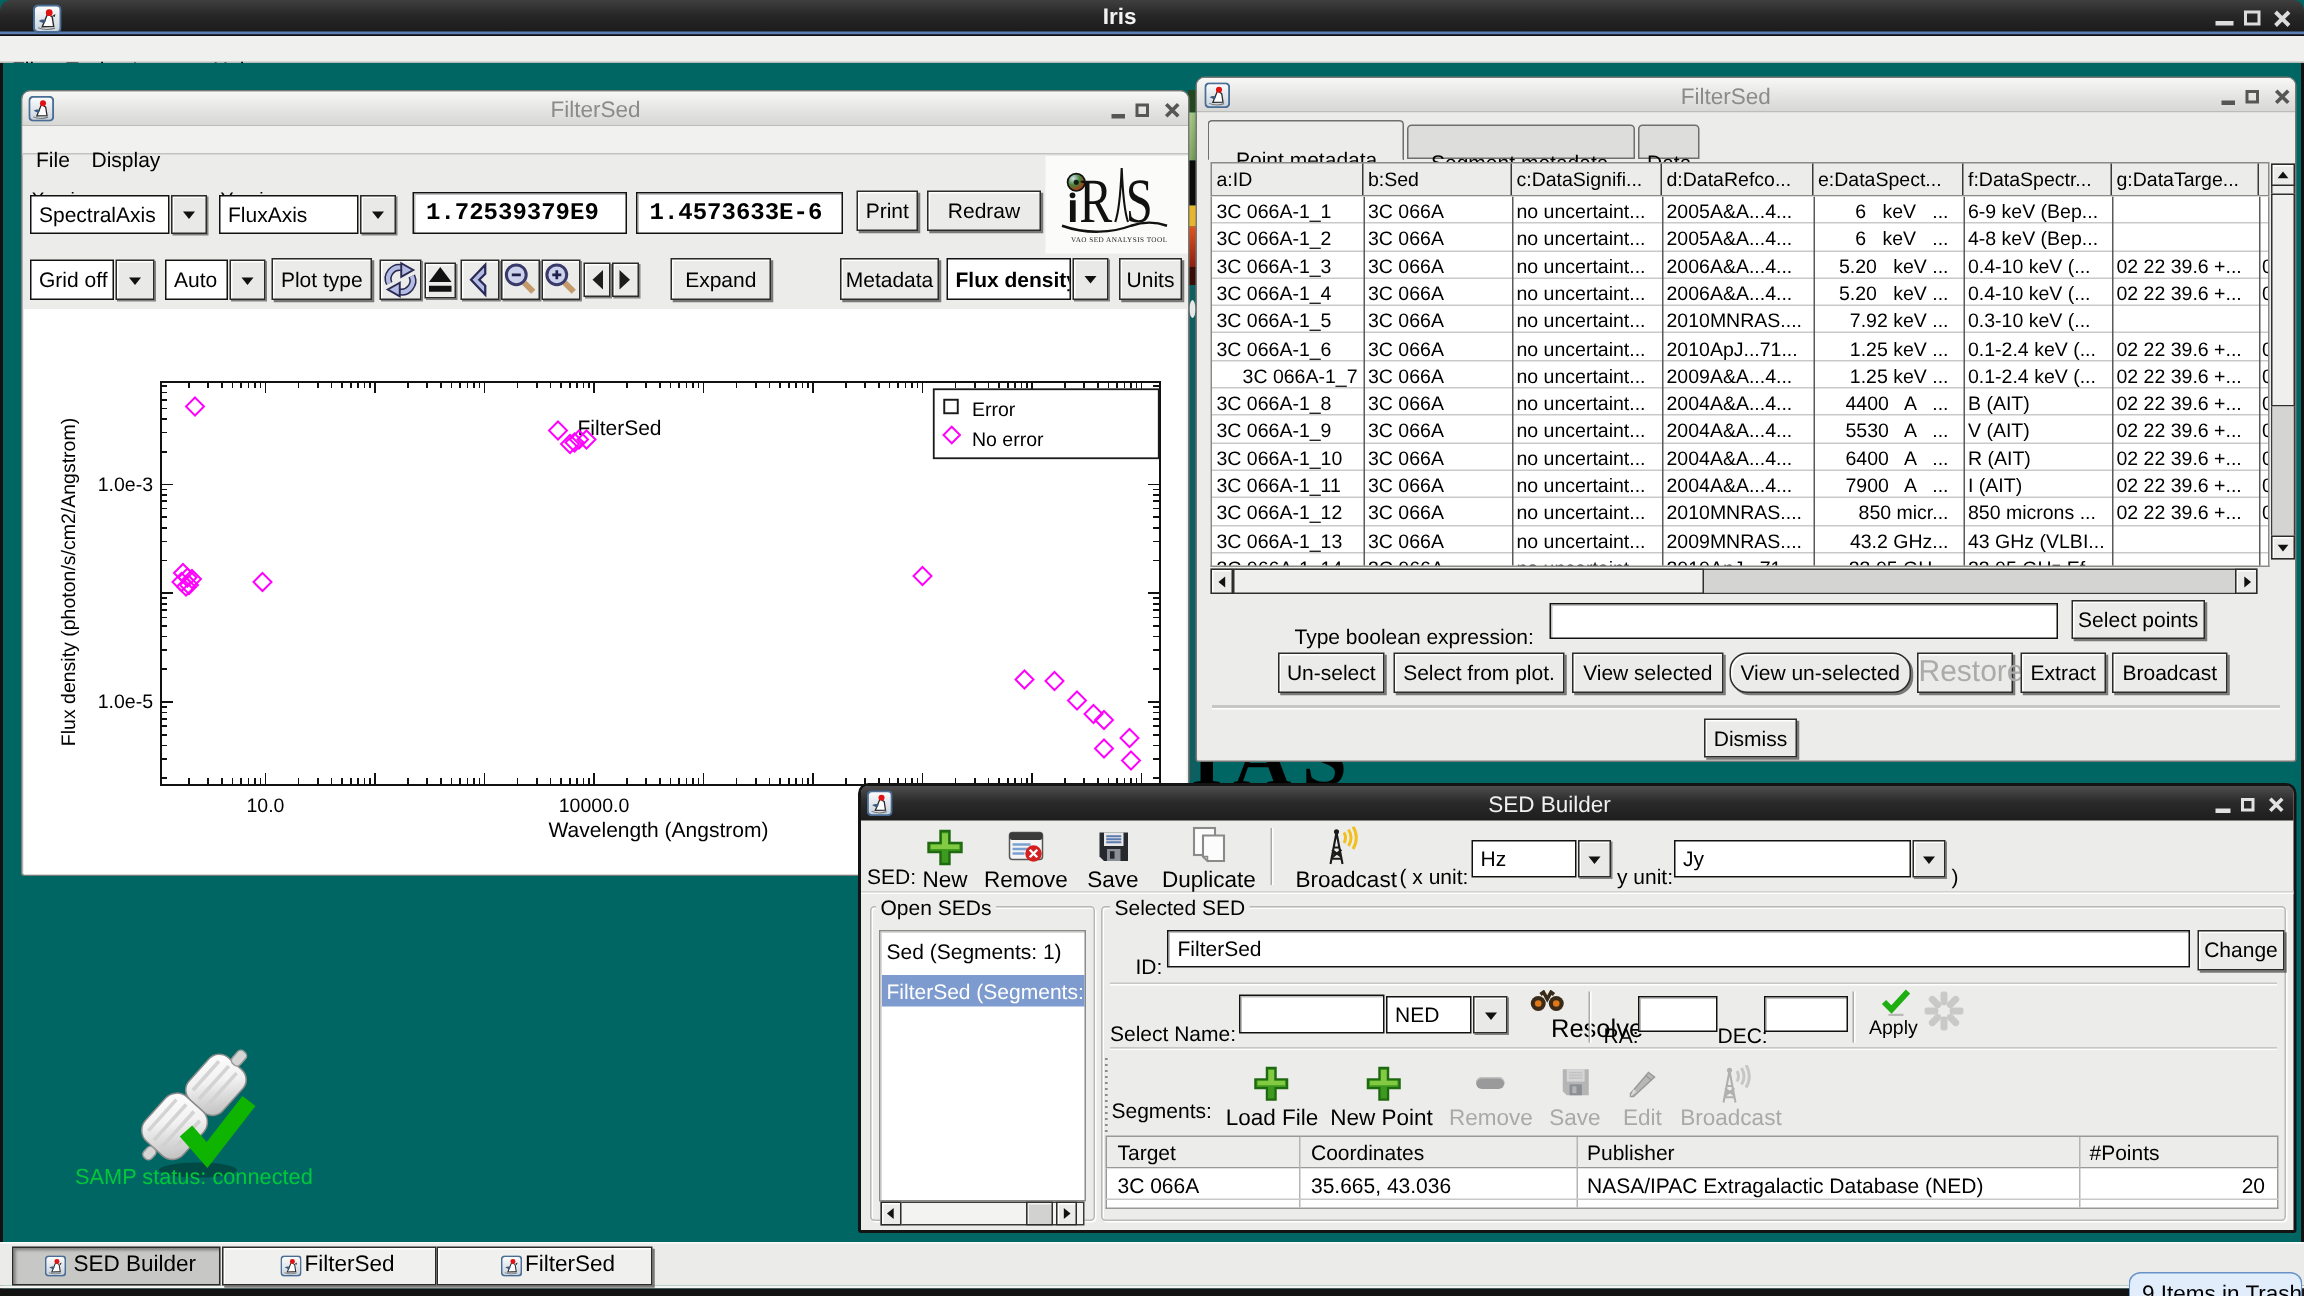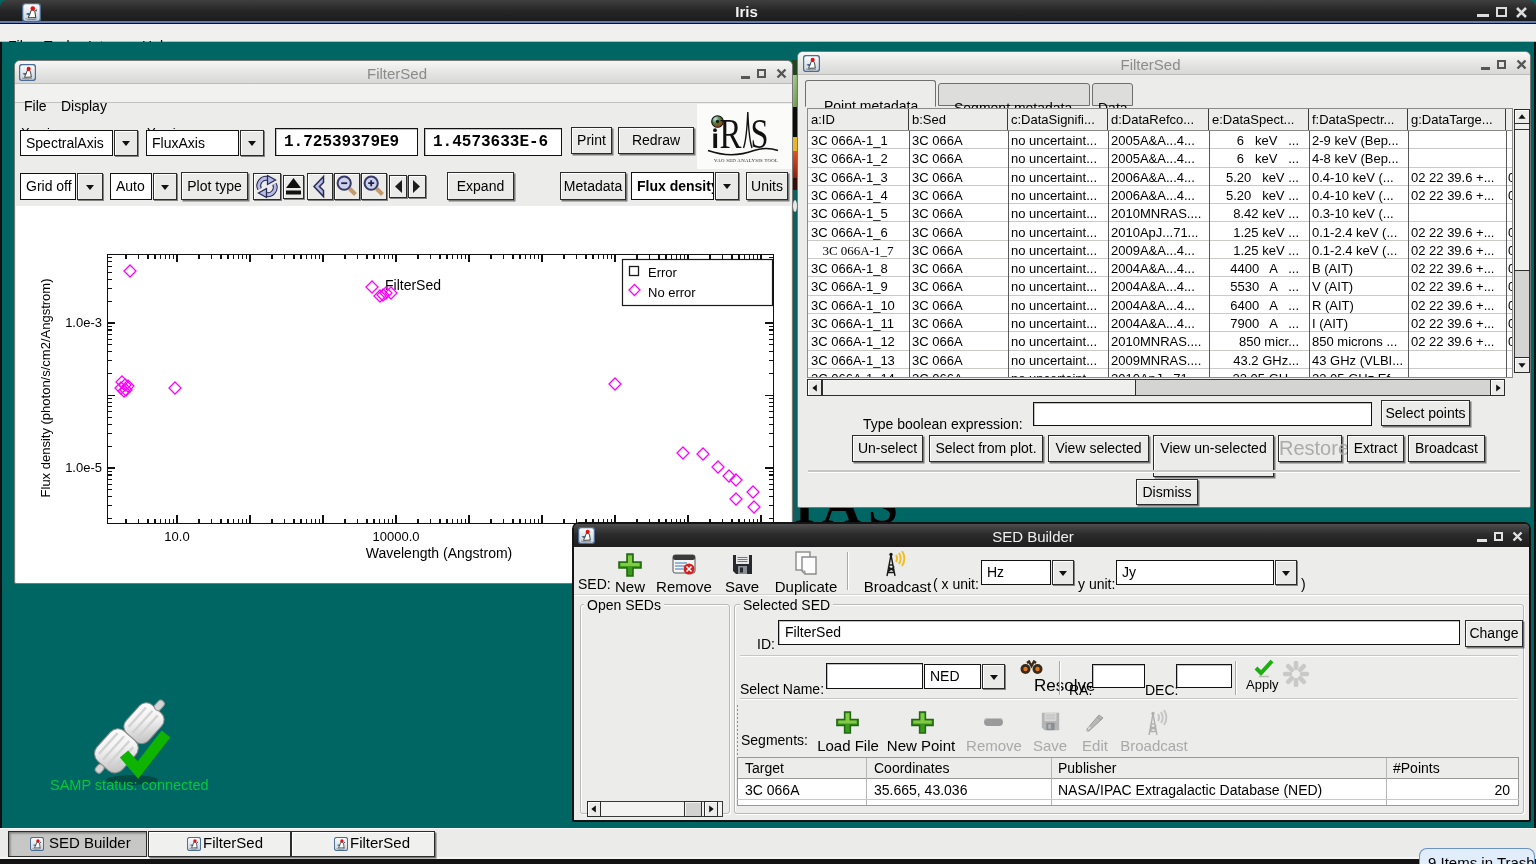--- a/index.html
+++ b/index.html
@@ -419,21 +419,21 @@
 <div class="abs" style="left:510px;top:57px;width:1px;height:21px;background:#3a3a3a;"></div>
 <div class="abs" style="left:609px;top:57px;width:1px;height:21px;background:#3a3a3a;"></div>
 <div class="abs" style="left:707px;top:57px;width:1px;height:21px;background:#3a3a3a;"></div>
 <div class="abs" style="left:9px;top:79px;width:706px;height:247px;background:#fff;border:1px solid #8a8a88;border-top:none;overflow:hidden;">
 <div class="abs" style="left:0;top:0.0px;width:706px;height:18.3px;border-bottom:1px solid #c9c9c7;"></div>
 <div class="ta" style="left:0px;top:2.0px;width:97px;overflow:hidden;text-align:left;padding-left:3px;white-space:pre;">3C 066A-1_1</div>
 <div class="ta" style="left:101px;top:2.0px;width:95px;overflow:hidden;text-align:left;padding-left:3px;white-space:pre;">3C 066A</div>
 <div class="ta" style="left:200px;top:2.0px;width:96px;overflow:hidden;text-align:left;padding-left:3px;white-space:pre;">no uncertaint...</div>
 <div class="ta" style="left:300px;top:2.0px;width:97px;overflow:hidden;text-align:left;padding-left:3px;white-space:pre;">2005A&amp;A...4...</div>
 <div class="ta" style="left:401px;top:2.0px;width:96px;overflow:hidden;text-align:right;padding-right:6px;white-space:pre;">6   keV   ...</div>
-<div class="ta" style="left:501px;top:2.0px;width:95px;overflow:hidden;text-align:left;padding-left:3px;white-space:pre;">2-9 keV (Bep...</div>
+<div class="ta" style="left:501px;top:2.0px;width:95px;overflow:hidden;text-align:left;padding-left:3px;white-space:pre;">6-9 keV (Bep...</div>
 <div class="ta" style="left:600px;top:2.0px;width:94px;overflow:hidden;text-align:left;padding-left:3px;white-space:pre;"></div>
 <div class="abs" style="left:0;top:18.3px;width:706px;height:18.3px;border-bottom:1px solid #c9c9c7;"></div>
 <div class="ta" style="left:0px;top:20.3px;width:97px;overflow:hidden;text-align:left;padding-left:3px;white-space:pre;">3C 066A-1_2</div>
 <div class="ta" style="left:101px;top:20.3px;width:95px;overflow:hidden;text-align:left;padding-left:3px;white-space:pre;">3C 066A</div>
 <div class="ta" style="left:200px;top:20.3px;width:96px;overflow:hidden;text-align:left;padding-left:3px;white-space:pre;">no uncertaint...</div>
 <div class="ta" style="left:300px;top:20.3px;width:97px;overflow:hidden;text-align:left;padding-left:3px;white-space:pre;">2005A&amp;A...4...</div>
 <div class="ta" style="left:401px;top:20.3px;width:96px;overflow:hidden;text-align:right;padding-right:6px;white-space:pre;">6   keV   ...</div>
 <div class="ta" style="left:501px;top:20.3px;width:95px;overflow:hidden;text-align:left;padding-left:3px;white-space:pre;">4-8 keV (Bep...</div>
 <div class="ta" style="left:600px;top:20.3px;width:94px;overflow:hidden;text-align:left;padding-left:3px;white-space:pre;"></div>
 <div class="abs" style="left:0;top:36.6px;width:706px;height:18.3px;border-bottom:1px solid #c9c9c7;"></div>
@@ -450,33 +450,33 @@
 <div class="ta" style="left:200px;top:56.9px;width:96px;overflow:hidden;text-align:left;padding-left:3px;white-space:pre;">no uncertaint...</div>
 <div class="ta" style="left:300px;top:56.9px;width:97px;overflow:hidden;text-align:left;padding-left:3px;white-space:pre;">2006A&amp;A...4...</div>
 <div class="ta" style="left:401px;top:56.9px;width:96px;overflow:hidden;text-align:right;padding-right:6px;white-space:pre;">5.20   keV ...</div>
 <div class="ta" style="left:501px;top:56.9px;width:95px;overflow:hidden;text-align:left;padding-left:3px;white-space:pre;">0.4-10 keV (...</div>
 <div class="ta" style="left:600px;top:56.9px;width:94px;overflow:hidden;text-align:left;padding-left:3px;white-space:pre;">02 22 39.6 +...</div>
 <div class="abs" style="left:0;top:73.2px;width:706px;height:18.3px;border-bottom:1px solid #c9c9c7;"></div>
 <div class="ta" style="left:0px;top:75.2px;width:97px;overflow:hidden;text-align:left;padding-left:3px;white-space:pre;">3C 066A-1_5</div>
 <div class="ta" style="left:101px;top:75.2px;width:95px;overflow:hidden;text-align:left;padding-left:3px;white-space:pre;">3C 066A</div>
 <div class="ta" style="left:200px;top:75.2px;width:96px;overflow:hidden;text-align:left;padding-left:3px;white-space:pre;">no uncertaint...</div>
 <div class="ta" style="left:300px;top:75.2px;width:97px;overflow:hidden;text-align:left;padding-left:3px;white-space:pre;">2010MNRAS....</div>
-<div class="ta" style="left:401px;top:75.2px;width:96px;overflow:hidden;text-align:right;padding-right:6px;white-space:pre;">8.42 keV ...</div>
+<div class="ta" style="left:401px;top:75.2px;width:96px;overflow:hidden;text-align:right;padding-right:6px;white-space:pre;">7.92 keV ...</div>
 <div class="ta" style="left:501px;top:75.2px;width:95px;overflow:hidden;text-align:left;padding-left:3px;white-space:pre;">0.3-10 keV (...</div>
 <div class="ta" style="left:600px;top:75.2px;width:94px;overflow:hidden;text-align:left;padding-left:3px;white-space:pre;"></div>
 <div class="abs" style="left:0;top:91.5px;width:706px;height:18.3px;border-bottom:1px solid #c9c9c7;"></div>
 <div class="ta" style="left:0px;top:93.5px;width:97px;overflow:hidden;text-align:left;padding-left:3px;white-space:pre;">3C 066A-1_6</div>
 <div class="ta" style="left:101px;top:93.5px;width:95px;overflow:hidden;text-align:left;padding-left:3px;white-space:pre;">3C 066A</div>
 <div class="ta" style="left:200px;top:93.5px;width:96px;overflow:hidden;text-align:left;padding-left:3px;white-space:pre;">no uncertaint...</div>
 <div class="ta" style="left:300px;top:93.5px;width:97px;overflow:hidden;text-align:left;padding-left:3px;white-space:pre;">2010ApJ...71...</div>
 <div class="ta" style="left:401px;top:93.5px;width:96px;overflow:hidden;text-align:right;padding-right:6px;white-space:pre;">1.25 keV ...</div>
 <div class="ta" style="left:501px;top:93.5px;width:95px;overflow:hidden;text-align:left;padding-left:3px;white-space:pre;">0.1-2.4 keV (...</div>
 <div class="ta" style="left:600px;top:93.5px;width:94px;overflow:hidden;text-align:left;padding-left:3px;white-space:pre;">02 22 39.6 +...</div>
 <div class="abs" style="left:0;top:109.8px;width:706px;height:18.3px;border-bottom:1px solid #c9c9c7;"></div>
-<div class="ta" style="left:0px;top:111.8px;width:97px;overflow:hidden;text-align:center;padding-left:3px;white-space:pre;font-family:Liberation Serif, serif;">3C 066A-1_7</div>
+<div class="ta" style="left:0px;top:111.8px;width:97px;overflow:hidden;text-align:right;padding-left:3px;white-space:pre;">3C 066A-1_7</div>
 <div class="ta" style="left:101px;top:111.8px;width:95px;overflow:hidden;text-align:left;padding-left:3px;white-space:pre;">3C 066A</div>
 <div class="ta" style="left:200px;top:111.8px;width:96px;overflow:hidden;text-align:left;padding-left:3px;white-space:pre;">no uncertaint...</div>
 <div class="ta" style="left:300px;top:111.8px;width:97px;overflow:hidden;text-align:left;padding-left:3px;white-space:pre;">2009A&amp;A...4...</div>
 <div class="ta" style="left:401px;top:111.8px;width:96px;overflow:hidden;text-align:right;padding-right:6px;white-space:pre;">1.25 keV ...</div>
 <div class="ta" style="left:501px;top:111.8px;width:95px;overflow:hidden;text-align:left;padding-left:3px;white-space:pre;">0.1-2.4 keV (...</div>
 <div class="ta" style="left:600px;top:111.8px;width:94px;overflow:hidden;text-align:left;padding-left:3px;white-space:pre;">02 22 39.6 +...</div>
 <div class="abs" style="left:0;top:128.1px;width:706px;height:18.3px;border-bottom:1px solid #c9c9c7;"></div>
 <div class="ta" style="left:0px;top:130.1px;width:97px;overflow:hidden;text-align:left;padding-left:3px;white-space:pre;">3C 066A-1_8</div>
 <div class="ta" style="left:101px;top:130.1px;width:95px;overflow:hidden;text-align:left;padding-left:3px;white-space:pre;">3C 066A</div>
 <div class="ta" style="left:200px;top:130.1px;width:96px;overflow:hidden;text-align:left;padding-left:3px;white-space:pre;">no uncertaint...</div>
@@ -574,21 +574,21 @@
       <svg width="9" height="9" viewBox="0 0 10 10">
         <path d="M3 1 L8 5 L3 9 Z" fill="#111"></path>
       </svg>
     </div>
 <div class="lbl" style="left:65px;top:352px;">Type boolean expression:</div>
 <div class="tf" style="left:235px;top:350px;width:339px;height:24px;"></div>
 <div class="btn" style="left:583px;top:348px;width:89px;height:26px;line-height:24px;font-size:14px;">Select points</div>
 <div class="btn" style="left:54px;top:383px;width:71px;height:27px;line-height:25px;font-size:14px;">Un-select</div>
 <div class="btn" style="left:131px;top:383px;width:114px;height:27px;line-height:25px;font-size:14px;">Select from plot.</div>
 <div class="btn" style="left:250px;top:383px;width:101px;height:27px;line-height:25px;font-size:14px;">View selected</div>
-<div class="btn" style="left:355px;top:383px;width:121px;height:42px;line-height:25px;font-size:14px;">View un-selected</div>
+<div class="btn" style="left:355px;top:383px;width:121px;height:27px;line-height:25px;font-size:14px;border-radius:12px;">View un-selected</div>
 <div class="btn" style="left:480px;top:383px;width:64px;height:27px;line-height:25px;font-size:20px;color:#ababab;">Restore</div>
 <div class="btn" style="left:549px;top:383px;width:57px;height:27px;line-height:25px;font-size:14px;">Extract</div>
 <div class="btn" style="left:610px;top:383px;width:77px;height:27px;line-height:25px;font-size:14px;">Broadcast</div>
 <div class="abs" style="left:10px;top:418px;width:712px;height:2px;background:#c6c6c4;box-shadow:0 1px 0 #fff;"></div>
 <div class="btn" style="left:338px;top:427px;width:62px;height:26px;line-height:24px;font-size:14px;">Dismiss</div>
 </div>
 <div class="abs" style="left:572px;top:522px;width:959px;height:300px;background:#ececea;border:2px solid #141414;border-radius:7px 7px 2px 2px;">
 <div class="tbarD" style="height:23px;"></div>
 <div class="abs" style="left:0;right:0;top:4px;text-align:center;font-size:15px;color:#f0f0f0;padding-right:37px;">SED Builder</div>
 <svg class="abs" style="left:4px;top:3px" width="17" height="17" viewBox="0 0 16 16">
@@ -642,20 +642,25 @@
 <div class="abs" style="left:286px;top:54px;width:75px;text-align:center;font-size:15px;white-space:nowrap;">Broadcast</div>
 <div class="lbl" style="left:359px;top:40px;">( x unit:</div>
 <div class="ctext" style="left:407px;top:36px;width:70px;height:25px;line-height:23px;padding-left:5px;">Hz</div>
     <div class="cbtn" style="left:478px;top:36px;width:22px;height:25px;"></div>
 <div class="lbl" style="left:504px;top:40px;">y unit:</div>
 <div class="ctext" style="left:542px;top:36px;width:158px;height:25px;line-height:23px;padding-left:5px;">Jy</div>
     <div class="cbtn" style="left:701px;top:36px;width:22px;height:25px;"></div>
 <div class="lbl" style="left:727px;top:40px;">)</div>
 <div class="groupbox" style="left:6px;top:80px;width:150px;height:210px;"></div>
 <div class="glabel" style="left:10px;top:73px;">Open SEDs</div>
+<div class="abs" style="left:12px;top:96px;width:138px;height:181px;background:#fff;border:1px solid #8a8a88;box-shadow:inset 1px 1px 0 rgba(0,0,0,.15);overflow:hidden;">
+      <div style="position:absolute;left:4px;top:5px;font-size:14px;white-space:nowrap;">Sed (Segments: 1)</div>
+      <div style="position:absolute;left:1px;top:29px;width:136px;height:21px;background:#7d9bce;"></div>
+      <div style="position:absolute;left:4px;top:32px;font-size:14px;color:#fff;white-space:nowrap;">FilterSed (Segments:</div>
+    </div>
 <div class="sbar" style="left:13px;top:277px;width:136px;height:16px;background:#f3f3f1;"></div>
 <div class="sarrow" style="left:13px;top:277px;width:14px;height:16px;">
       <svg width="9" height="9" viewBox="0 0 10 10">
         <path d="M7 1 L2 5 L7 9 Z" fill="#111"></path>
       </svg>
     </div>
 <div class="sthumb" style="left:110px;top:277px;width:18px;height:16px;"></div>
 <div class="sarrow" style="left:130px;top:277px;width:14px;height:16px;">
       <svg width="9" height="9" viewBox="0 0 10 10">
         <path d="M3 1 L8 5 L3 9 Z" fill="#111"></path>

